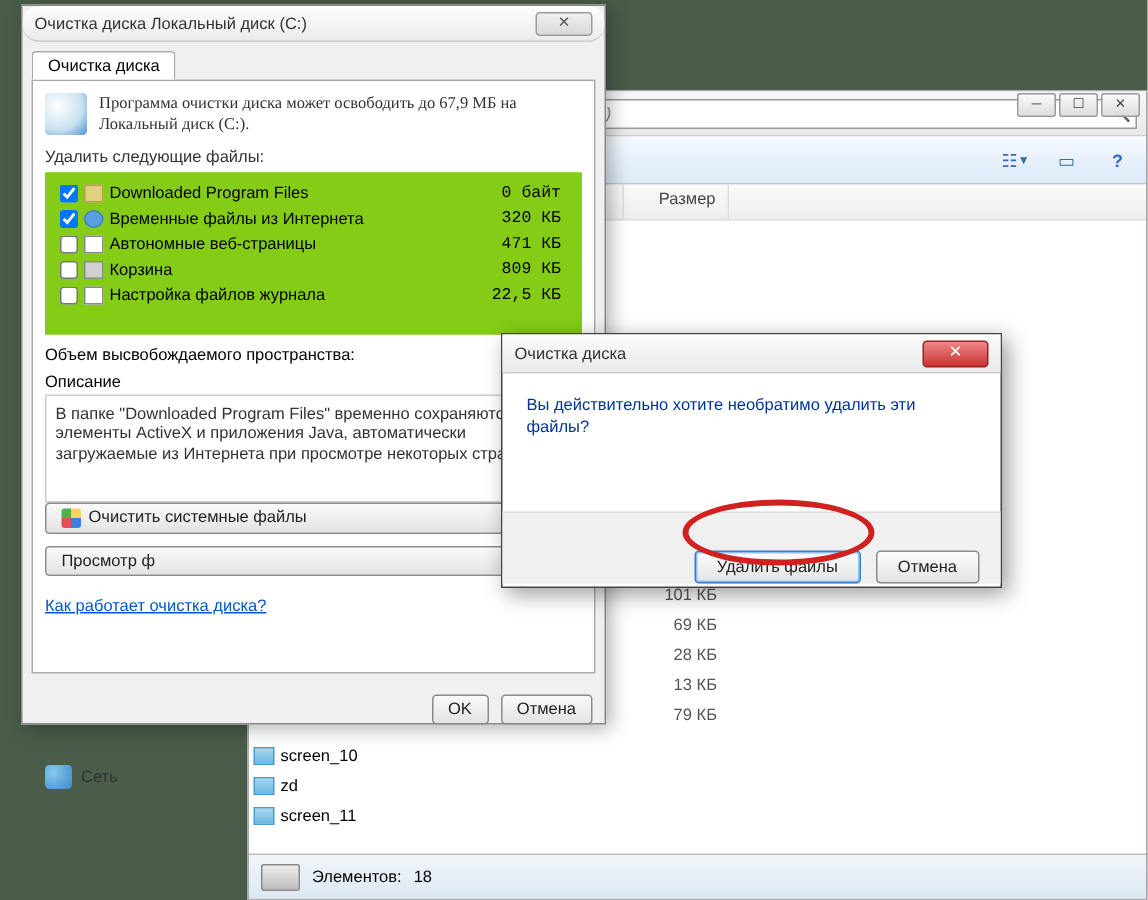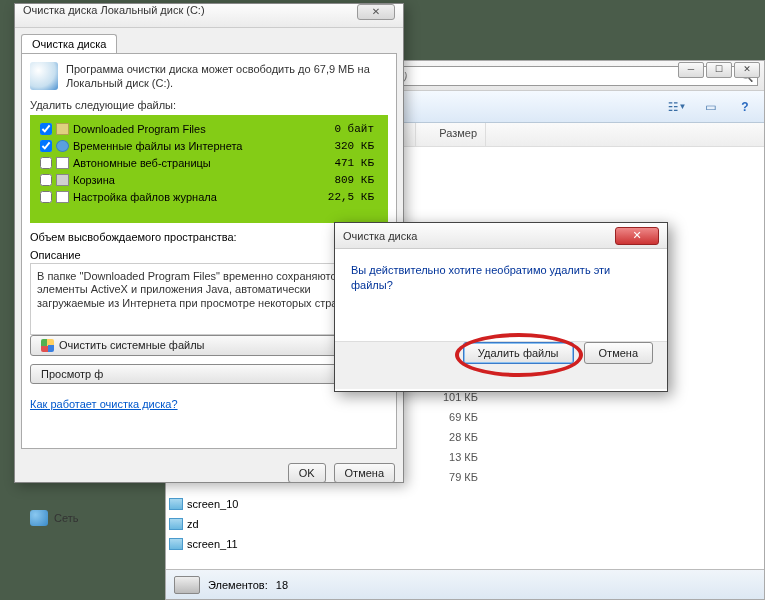--- a/index.html
+++ b/index.html
@@ -24,29 +24,29 @@
 .file-row .c-type { width: 130px; color: #555; }
 .file-row .c-size { width: 70px; text-align: right; padding-right: 8px; color: #555; }
 .file-name-col { position: absolute; left: 165px; top: 490px; }
 .file-name-item { display: flex; align-items: flex-end; gap: 4px; height: 20px; padding-left: 4px; }
 .file-icon-img { width: 14px; height: 12px; background: linear-gradient(#a8d8f0,#6bb8e0); border: 1px solid #4a9acc; }
 .sidebar-left { position: absolute; left: 30px; top: 510px; display: flex; align-items: center; gap: 6px; color: #333; }
 .network-icon { width: 18px; height: 16px; background: radial-gradient(circle at 30% 30%, #8ac8f0, #3a8ac8); border-radius: 3px; }
 .status-bar { position: absolute; bottom: 0; left: 0; right: 0; height: 30px; background: linear-gradient(#f0f5fa,#dde8f3); border-top: 1px solid #bbb; display: flex; align-items: center; padding: 0 8px; gap: 8px; }
 .drive-icon { width: 26px; height: 18px; background: linear-gradient(#eee,#bbb); border: 1px solid #888; border-radius: 2px; }
 .cleanup-dlg { position: absolute; left: 14px; top: 3px; width: 390px; height: 480px; background: #f0f0f0; border: 1px solid #888; box-shadow: 3px 3px 12px rgba(0,0,0,0.3); }
-.dlg-title { height: 24px; background: linear-gradient(#fdfdfd,#ebebeb); border-bottom: 1px solid #ccc; display: flex; align-items: flex-start; padding: 0 8px; }
+.dlg-title { height: 24px; background: linear-gradient(#fdfdfd,#ebebeb); border-bottom: 1px solid #ccc; display: flex; align-items: center; padding: 0 8px; border-radius: 11px; }
 .dlg-title-text { flex: 1; color: #333; }
 .dlg-close { width: 38px; height: 16px; background: linear-gradient(#f0f0f0,#d8d8d8); border: 1px solid #999; border-radius: 3px; text-align: center; line-height: 13px; font-size: 10px; color: #555; }
 .tab-strip { margin: 6px 6px 0 6px; display: flex; }
 .tab { background: #fff; border: 1px solid #aaa; border-bottom: none; padding: 3px 10px; border-radius: 3px 3px 0 0; }
 .tab-panel { margin: 0 6px 6px 6px; background: #fff; border: 1px solid #aaa; padding: 8px; height: 396px; }
 .info-row { display: flex; gap: 8px; margin-bottom: 8px; }
 .disk-glyph { width: 28px; height: 28px; background: radial-gradient(circle at 30% 30%, #fff, #c8e0f0 60%, #4a90d0); border-radius: 3px; flex-shrink: 0; }
-.info-text { color: #333; line-height: 1.3; }
+.info-text { color: #333; line-height: 1.3; font-family: Liberation Serif, serif; }
 .label-line { color: #333; margin-bottom: 4px; }
 .file-list { border: 6px solid #84cc16; height: 108px; overflow: hidden; background: #84cc16; }
 .fl-row { display: flex; align-items: center; height: 17px; padding: 0 4px; gap: 4px; }
 .fl-row input { width: 12px; height: 12px; }
 .fl-icon { width: 13px; height: 12px; background: #e0d080; border: 1px solid #b0a050; }
 .fl-icon.ie { background: #5aa0e0; border-color: #3a80c0; border-radius: 50%; }
 .fl-icon.page { background: #fff; border-color: #888; }
 .fl-icon.bin { background: #d0d0d0; border-color: #888; }
 .fl-name { flex: 1; }
 .fl-size { width: 60px; text-align: right; padding-right: 4px; font-family: Liberation Mono, monospace; }
@@ -56,21 +56,21 @@
 .btn-row { display: flex; gap: 8px; margin-top: 0; flex-direction: column; }
 .btn { background: linear-gradient(#fafafa,#e3e3e3); border: 1px solid #8a8a8a; border-radius: 3px; padding: 3px 10px; display: flex; align-items: center; gap: 5px; color: #222; }
 .shield { width: 13px; height: 13px; background: conic-gradient(#ffd060 0 25%, #3a80e0 0 50%, #e05050 0 75%, #50b050 0); border-radius: 2px; }
 .link { color: #0058cc; text-decoration: underline; margin-top: 14px; display: inline-block; }
 .dlg-footer { display: flex; justify-content: flex-end; gap: 8px; padding: 8px; }
 .confirm-dlg { position: absolute; left: 334px; top: 222px; width: 334px; height: 170px; background: #fff; border: 1px solid #444; box-shadow: 4px 4px 14px rgba(0,0,0,0.4); }
 .confirm-title { height: 26px; background: linear-gradient(#fdfdfd,#e8e8e8); border-bottom: 1px solid #ccc; display: flex; align-items: center; padding: 0 8px; }
 .confirm-title .t { flex: 1; color: #333; }
 .confirm-close { width: 44px; height: 18px; background: linear-gradient(#e88,#c33); border: 1px solid #922; border-radius: 3px; color: #fff; text-align: center; line-height: 15px; }
 .confirm-body { padding: 14px 16px; color: #003399; font-size: 11px; line-height: 1.4; height: 92px; }
-.confirm-footer { background: #f0f0f0; border-top: 1px solid #ddd; height: 48px; display: flex; align-items: flex-start; justify-content: flex-end; gap: 10px; padding: 0 14px; position: relative; }
+.confirm-footer { background: #f0f0f0; border-top: 1px solid #ddd; height: 48px; display: flex; align-items: flex-end; justify-content: flex-end; gap: 10px; padding: 0 14px; position: relative; }
 .confirm-btn { background: linear-gradient(#fdfdfd,#e4e4e4); border: 1px solid #8a8a8a; border-radius: 3px; padding: 4px 14px; color: #222; }
 .confirm-btn.primary { border: 1px solid #3a7ac8; box-shadow: 0 0 0 1px #8ac0f0 inset; }
 .red-ring { position: absolute; left: 455px; top: 333px; width: 128px; height: 44px; border: 4px solid #d02020; border-radius: 50%; pointer-events: none; z-index: 50; }
 .win-ctrls { position: absolute; right: 5px; top: 62px; display: flex; gap: 2px; z-index: 5; }
 .win-ctrls div { width: 26px; height: 16px; background: linear-gradient(#fafafa,#ddd); border: 1px solid #999; border-radius: 2px; text-align: center; line-height: 13px; font-size: 9px; color: #444; }
 </style>
 </head>
 <body>
 
 <div class="win-ctrls">

